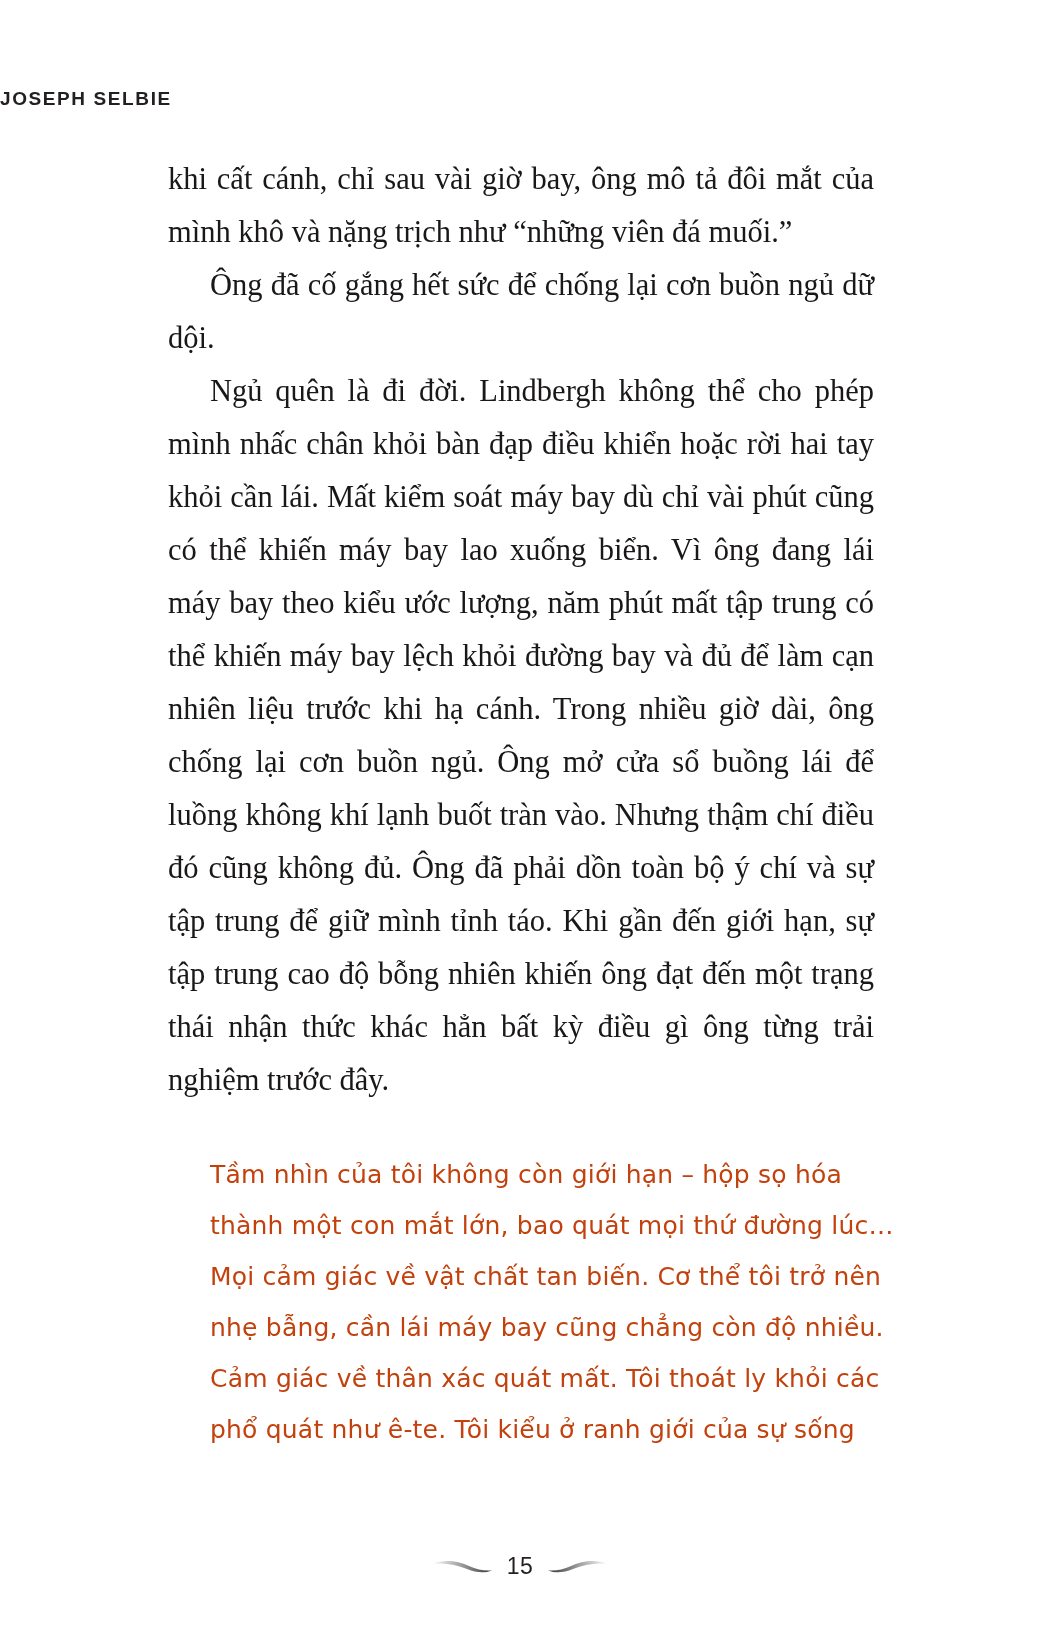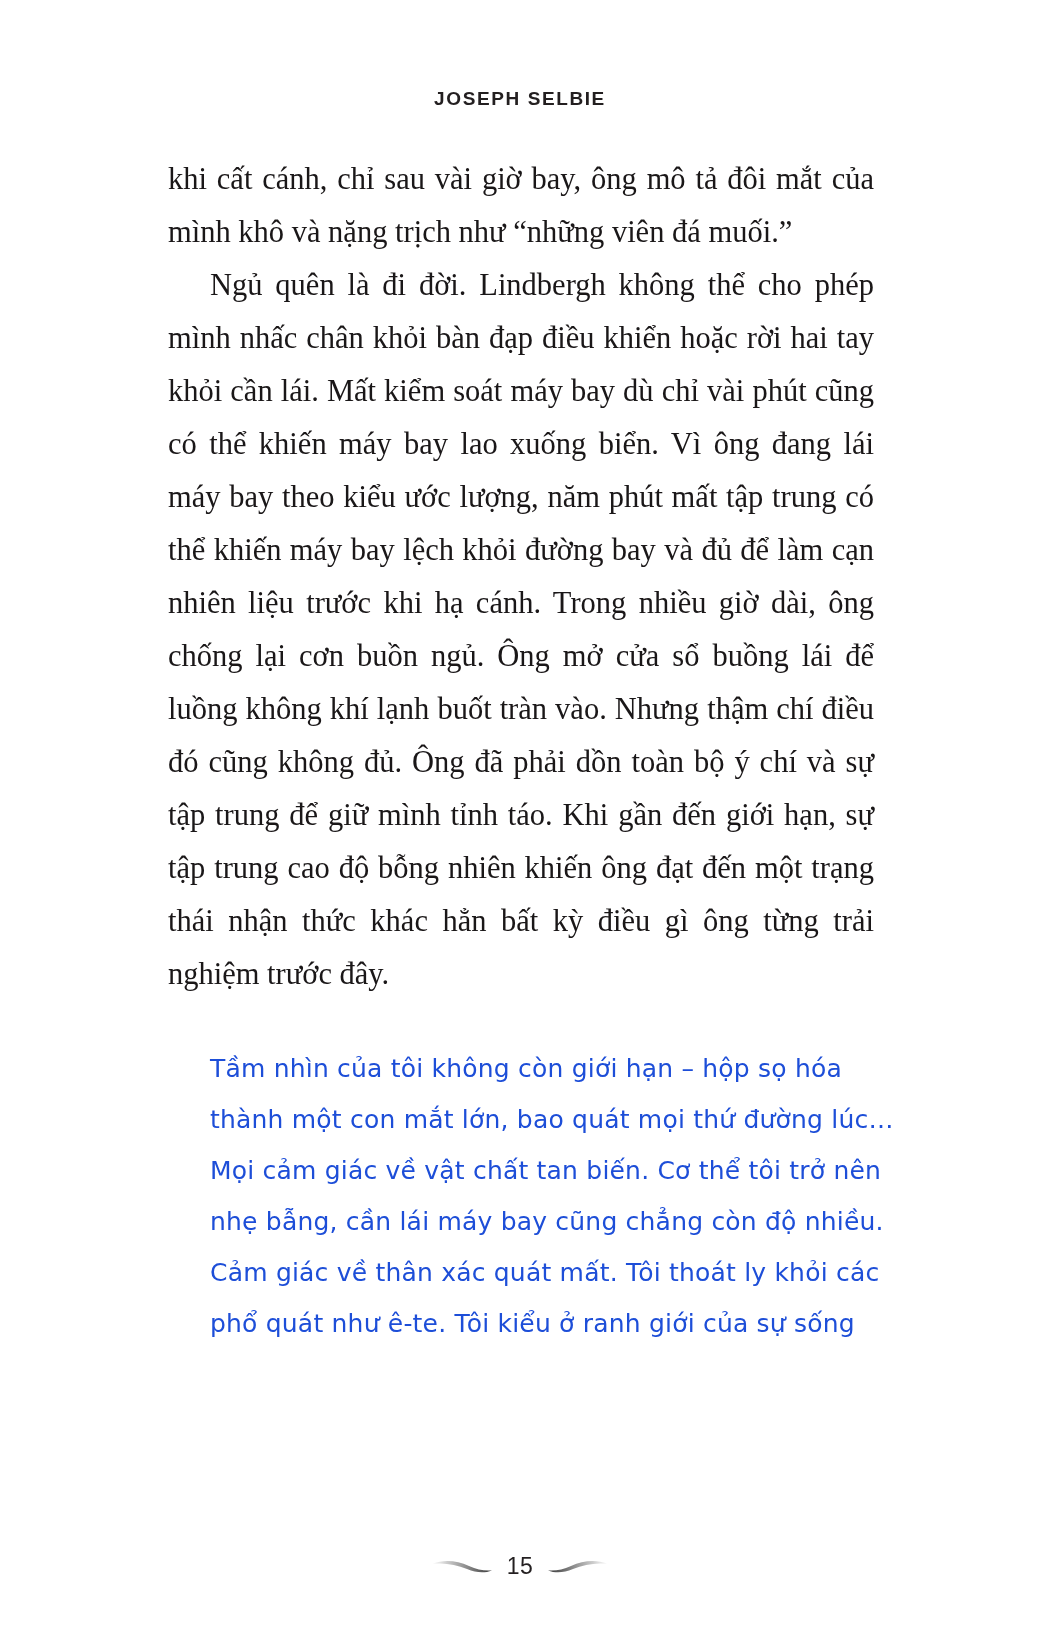--- a/index.html
+++ b/index.html
@@ -13,21 +13,21 @@
     height: 1646px;
     background: #ffffff;
     overflow: hidden;
     box-sizing: border-box;
   }
   .running-head {
     position: absolute;
     top: 88px;
     left: 0;
     right: 0;
-    text-align: center;
+    text-align: left;
     font-family: "Liberation Sans", sans-serif;
     font-size: 19px;
     font-weight: 600;
     letter-spacing: 1.6px;
     color: #231f20;
   }
   .body-col {
     position: absolute;
     top: 153px;
     left: 168px;
@@ -52,21 +52,21 @@
   .quote-block {
     margin-top: 42px;
     margin-left: 42px;
     width: 648px;
   }
   .quote-line {
     margin: 0;
     font-family: "DejaVu Sans", "Liberation Sans", sans-serif;
     font-size: 25px;
     line-height: 51px;
-    color: #1d4ed8;
+    color: #c2410c;
     text-align: justify;
     text-justify: inter-word;
     letter-spacing: 0.2px;
     white-space: nowrap;
   }
   .quote-line.last {
     white-space: normal;
   }
   .footer {
     position: absolute;
@@ -93,20 +93,21 @@
 <body>
 
 <div class="page">
 
   <div class="running-head">JOSEPH SELBIE</div>
 
   <div class="body-col">
 
     <p class="para">khi cất cánh, chỉ sau vài giờ bay, ông mô tả đôi mắt của mình khô và nặng trịch như “những viên đá muối.”</p>
 
+    <p class="para indent">Ông đã cố gắng hết sức để chống lại cơn buồn ngủ dữ dội.</p>
 
     <p class="para indent">Ngủ quên là đi đời. Lindbergh không thể cho phép mình nhấc chân khỏi bàn đạp điều khiển hoặc rời hai tay khỏi cần lái. Mất kiểm soát máy bay dù chỉ vài phút cũng có thể khiến máy bay lao xuống biển. Vì ông đang lái máy bay theo kiểu ước lượng, năm phút mất tập trung có thể khiến máy bay lệch khỏi đường bay và đủ để làm cạn nhiên liệu trước khi hạ cánh. Trong nhiều giờ dài, ông chống lại cơn buồn ngủ. Ông mở cửa sổ buồng lái để luồng không khí lạnh buốt tràn vào. Nhưng thậm chí điều đó cũng không đủ. Ông đã phải dồn toàn bộ ý chí và sự tập trung để giữ mình tỉnh táo. Khi gần đến giới hạn, sự tập trung cao độ bỗng nhiên khiến ông đạt đến một trạng thái nhận thức khác hẳn bất kỳ điều gì ông từng trải nghiệm trước đây.</p>
 
     <div class="quote-block">
       <p class="quote-line">Tầm nhìn của tôi không còn giới hạn – hộp sọ hóa</p>
       <p class="quote-line">thành một con mắt lớn, bao quát mọi thứ đường lúc…</p>
       <p class="quote-line">Mọi cảm giác về vật chất tan biến. Cơ thể tôi trở nên</p>
       <p class="quote-line">nhẹ bẫng, cần lái máy bay cũng chẳng còn độ nhiều.</p>
       <p class="quote-line">Cảm giác về thân xác quát mất. Tôi thoát ly khỏi các</p>
       <p class="quote-line last">phổ quát như ê-te. Tôi kiểu ở ranh giới của sự sống</p>

